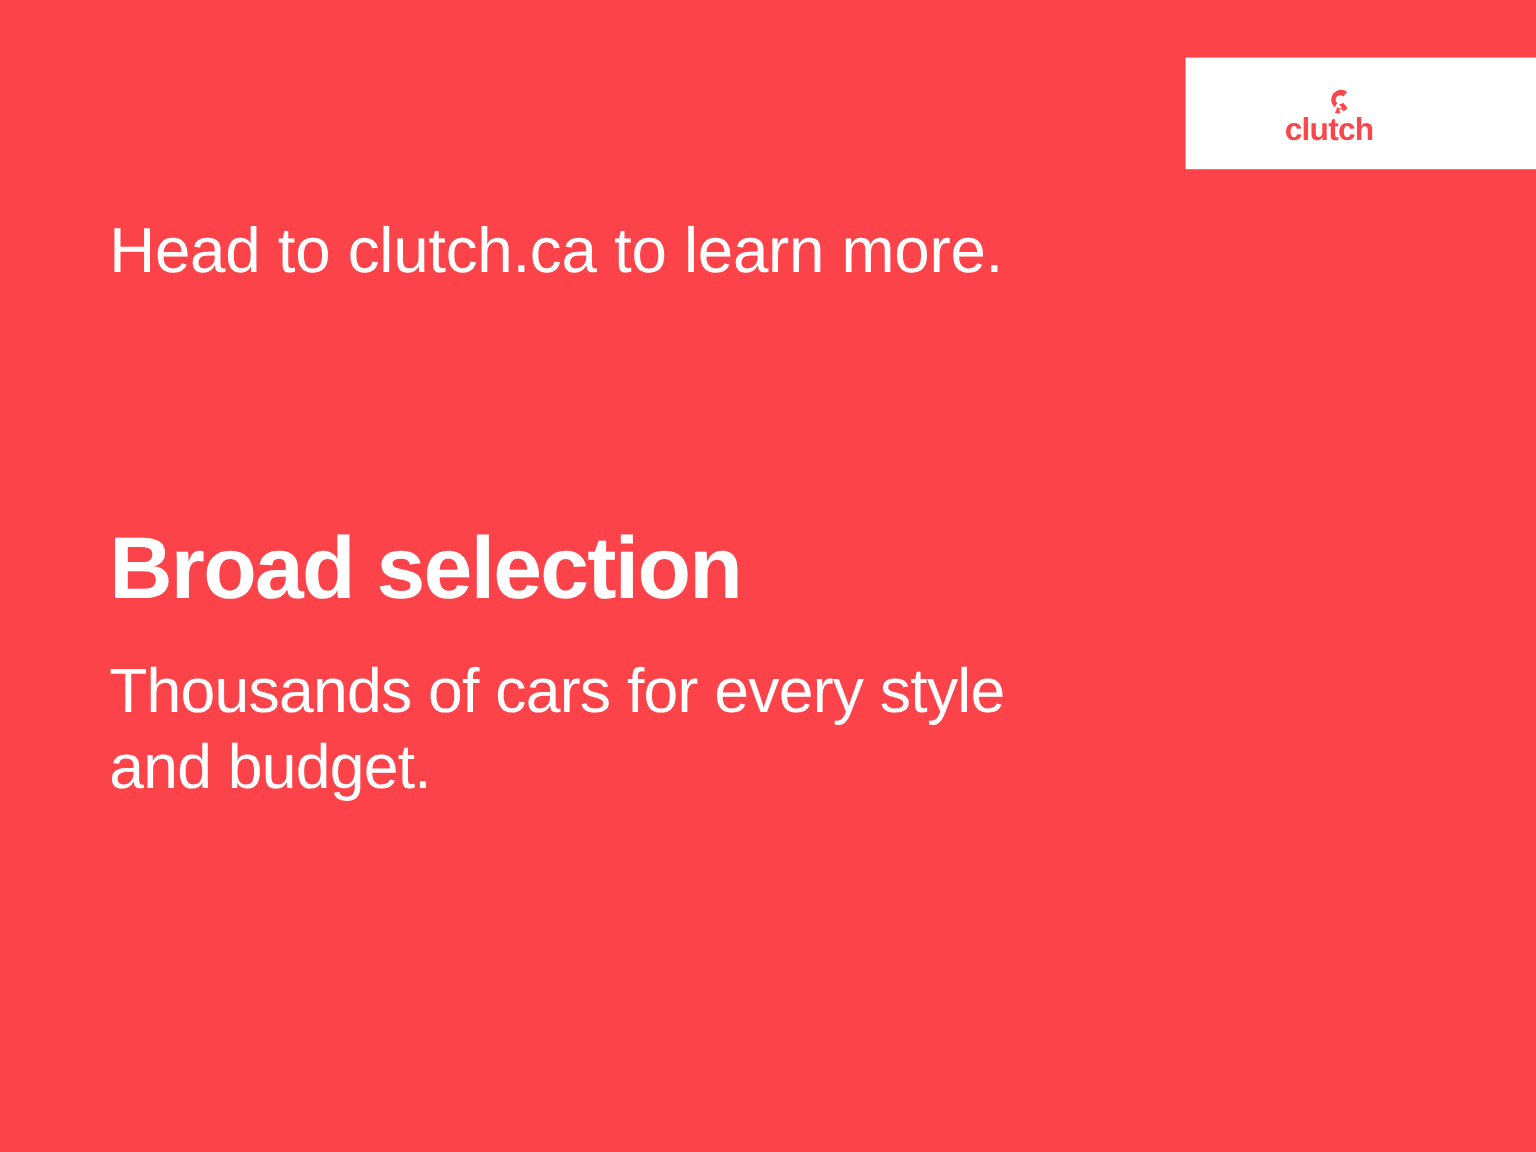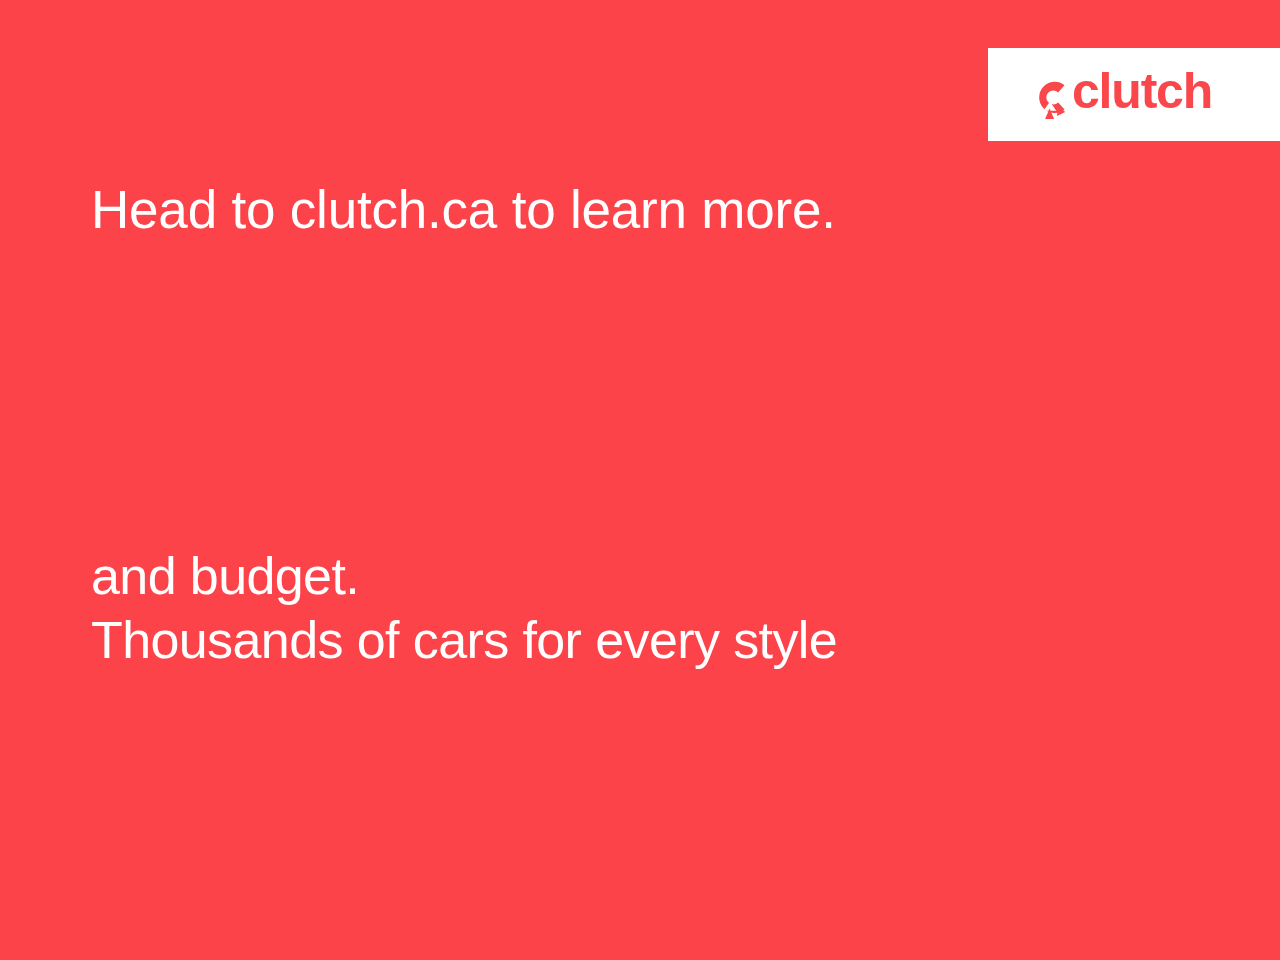--- a/index.html
+++ b/index.html
@@ -34,22 +34,23 @@
     width: 300px;      
     height: 93px;
     background: #FFFFFF;
     display: flex;
     align-items: center;
     padding-left: 42px;
   }
 
   .logo-lockup {
     display: flex;
-    align-items: flex-start;
+    align-items: center;
     height: 56px;
+    flex-direction: column;
   }
 
   .logo-mark {
     display: block;
     width: 40px;
     height: 53px;
     margin-right: 2px;
   }
 
   .logo-word {
@@ -122,19 +123,20 @@
 
       <svg class="logo-word" viewBox="0 0 172 53">
         <text x="0" y="41" font-family="'Liberation Sans', sans-serif" font-size="50" font-weight="700" letter-spacing="-1.2" fill="#F9474C">clutch</text>
       </svg>
 
     </div>
   </div>
 
   <div class="kicker">Head to clutch.ca to learn more.</div>
 
+  <h1 class="headline">Broad selection</h1>
 
   <div class="subhead">
+    <span class="subhead-line">Thousands of cars for every style</span>
     <span class="subhead-line">and budget.</span>
-    <span class="subhead-line">Thousands of cars for every style</span>
   </div>
 
 </div>
 
 </body></html>

